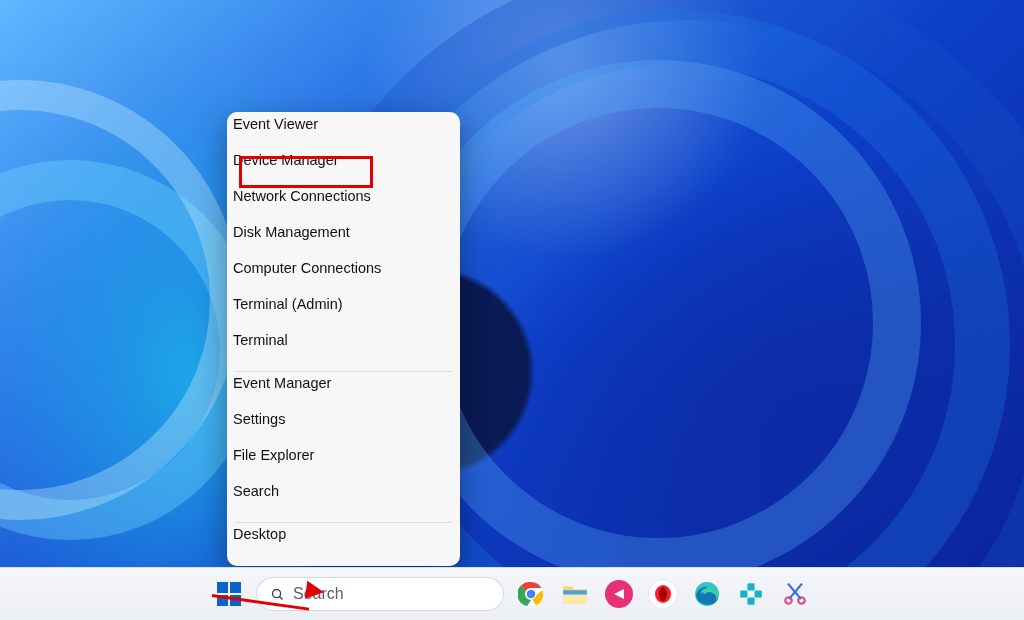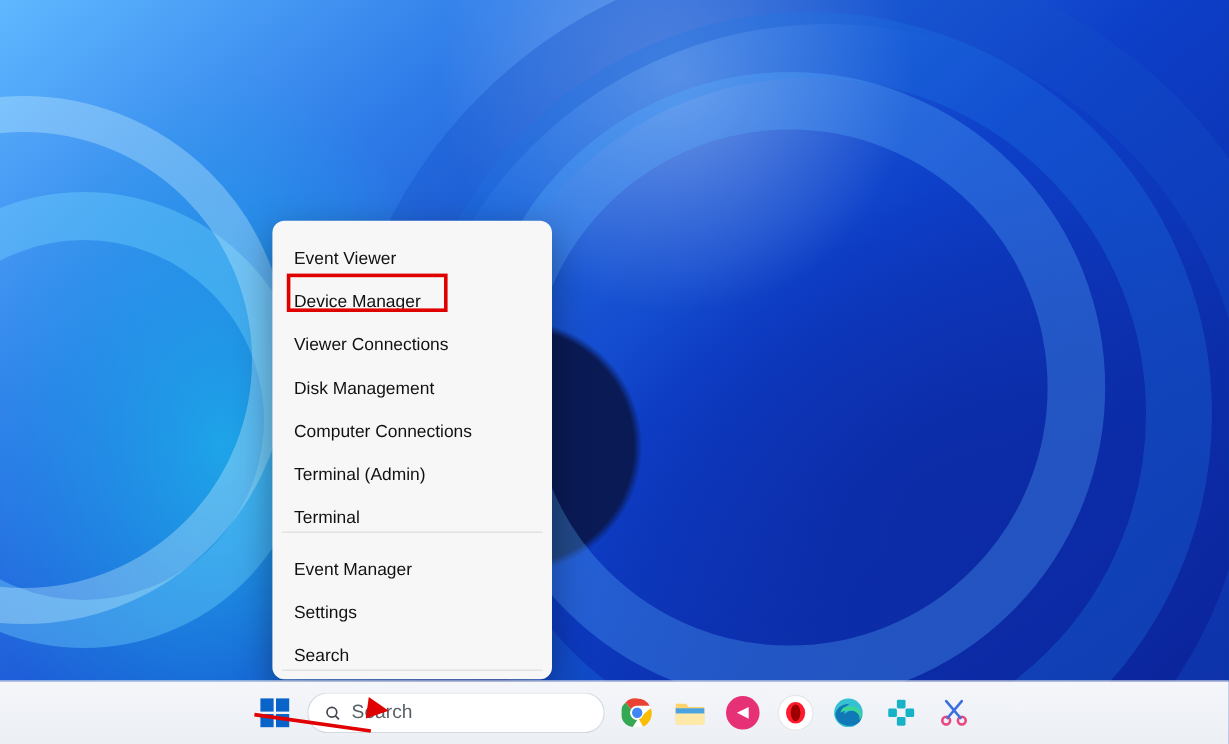--- a/index.html
+++ b/index.html
@@ -15,21 +15,21 @@
   .swirl{position:absolute;border-radius:50%;}
   .swirl.a{width:700px;height:700px;left:280px;top:-40px;border:60px solid rgba(20,80,200,.35);}
   .swirl.b{width:560px;height:560px;left:340px;top:10px;border:55px solid rgba(30,120,230,.30);}
   .swirl.c{width:430px;height:430px;left:395px;top:60px;border:48px solid rgba(90,180,255,.30);}
   .swirl.d{width:300px;height:300px;left:-120px;top:160px;border:40px solid rgba(120,220,255,.35);}
   .swirl.e{width:380px;height:380px;left:-200px;top:80px;border:30px solid rgba(200,240,255,.35);}
   
   .powermenu{position:absolute;left:227px;bottom:54px;width:233px;
     background:#f7f7f7;border-radius:10px;box-shadow:0 10px 30px rgba(0,0,0,.35);
     padding:4px 0;font-size:14.5px;color:#111;}
-  .pm-item{position:relative;display:flex;align-items:flex-end;height:36px;padding:0 18px;cursor:default;}
+  .pm-item{position:relative;display:flex;align-items:flex-start;height:36px;padding:0 6px;cursor:default;}
   .pm-sep{height:1px;background:#dcdcdc;margin:3px 8px;}
   .pm-sub{position:absolute;right:14px;color:#666;font-size:12px;}
   .highlight-box{position:absolute;border:3px solid #e10000;pointer-events:none;}
   
   .taskbar{position:absolute;left:0;right:0;bottom:0;height:52px;
     background:linear-gradient(#f4f6fa,#eceff4);border-top:1px solid #d9dde6;
     display:flex;align-items:center;justify-content:center;gap:10px;}
   .tb-icon{width:34px;height:34px;border-radius:6px;display:flex;align-items:center;justify-content:center;}
   .start-logo{display:grid;grid-template-columns:11px 11px;grid-template-rows:11px 11px;gap:2px;}
   .start-logo div{background:#0a63c9;}
@@ -57,21 +57,21 @@
 <div class="powermenu">
 
   <div class="pm-item">
       <span class="label">Event Viewer</span>
     </div>
   <div class="pm-item" style="position:relative">
     <span class="label">Device Manager</span>
     <span class="highlight-box" style="left:12px;top:4px;width:128px;height:26px"></span>
   </div>
   <div class="pm-item">
-      <span class="label">Viewer Connections</span>
+      <span class="label">Network Connections</span>
     </div>
   <div class="pm-item">
       <span class="label">Disk Management</span>
     </div>
   <div class="pm-item">
       <span class="label">Computer Connections</span>
     </div>
   <div class="pm-item">
       <span class="label">Terminal (Admin)</span>
     </div>
@@ -80,24 +80,30 @@
     </div>
   <div class="pm-sep"></div>
 
   <div class="pm-item">
       <span class="label">Event Manager</span>
     </div>
   <div class="pm-item">
       <span class="label">Settings</span>
     </div>
   <div class="pm-item">
+      <span class="label">File Explorer</span>
+    </div>
+  <div class="pm-item">
       <span class="label">Search</span>
     </div>
   <div class="pm-sep"></div>
 
+  <div class="pm-item">
+      <span class="label">Desktop</span>
+    </div>
 </div>
 
 <div class="taskbar">
   <div class="tb-icon">
     <div class="start-logo">
         <div></div>
         <div></div>
         <div></div>
         <div></div>
       </div>

